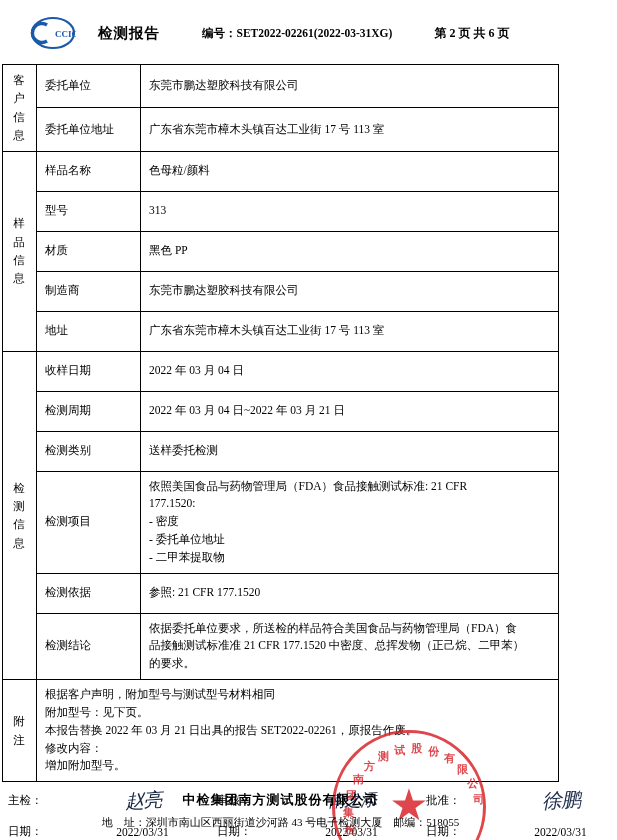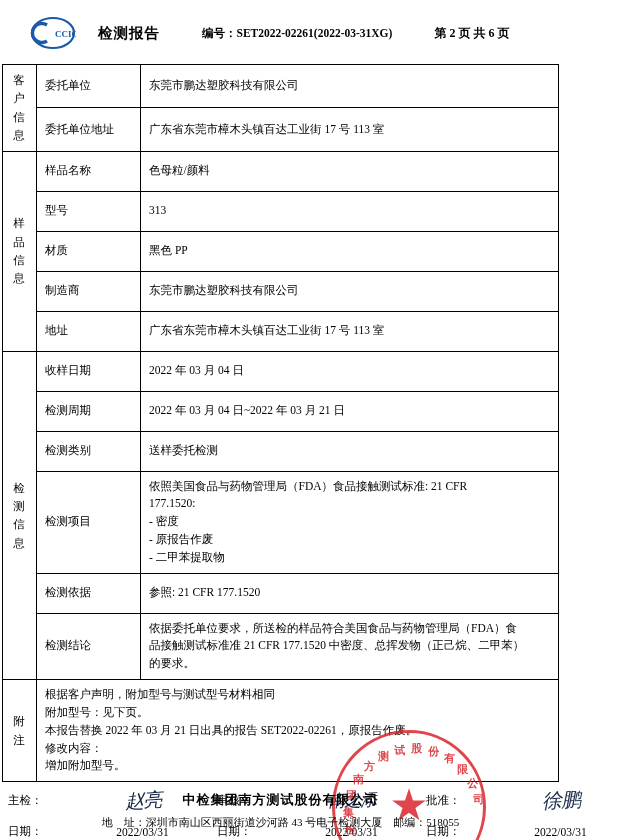--- a/index.html
+++ b/index.html
@@ -269,21 +269,21 @@
       <tr>
         <td class="label rowh">检测类别</td>
         <td class="value rowh">送样委托检测</td>
       </tr>
       <tr>
         <td class="label">检测项目</td>
         <td class="value multiline">
           <span class="indent">依照美国食品与药物管理局（FDA）食品接触测试标准: 21 CFR</span>
           <span class="indent">177.1520:</span>
           <span class="indent">- 密度</span>
-          <span class="indent">- 原报告作废</span>
+          <span class="indent">- 委托单位地址</span>
           <span class="indent">- 二甲苯提取物</span>
         </td>
       </tr>
       <tr>
         <td class="label rowh">检测依据</td>
         <td class="value rowh">参照: 21 CFR 177.1520</td>
       </tr>
       <tr>
         <td class="label">检测结论</td>
         <td class="value multiline">

